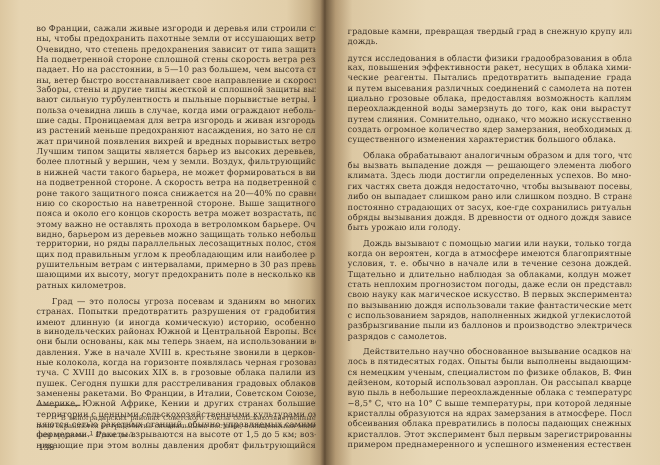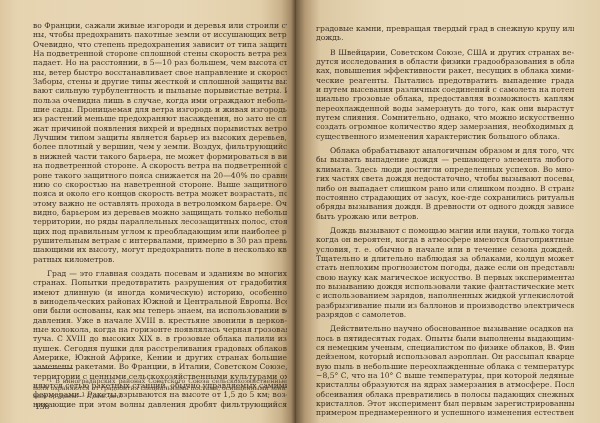--- a/index.html
+++ b/index.html
@@ -84,31 +84,31 @@
       <span class="line">нию со скоростью на наветренной стороне. Выше защитного</span>
       <span class="line">пояса и около его концов скорость ветра может возрастать, по-</span>
       <span class="line">этому важно не оставлять прохода в ветроломком барьере. Оче-</span>
       <span class="line">видно, барьером из деревьев можно защищать только небольшие</span>
       <span class="line">территории, но ряды параллельных лесозащитных полос, стоя-</span>
       <span class="line">щих под правильным углом к преобладающим или наиболее раз-</span>
       <span class="line">рушительным ветрам с интервалами, примерно в 30 раз превы-</span>
       <span class="line">шающими их высоту, могут предохранить поле в несколько квад-</span>
       <span class="line last">ратных километров.</span>
       <span class="gap"></span>
-      <span class="line indent">Град — это главная создать посевам и зданиям во многих</span>
+      <span class="line indent">Град — это полосы угроза посевам и зданиям во многих</span>
       <span class="line">странах. Попытки предотвратить разрушения от градобития</span>
       <span class="line">имеют длинную (и иногда комическую) историю, особенно</span>
       <span class="line">в винодельческих районах Южной и Центральной Европы. Все</span>
       <span class="line">они были основаны, как мы теперь знаем, на использовании волн</span>
       <span class="line">давления. Уже в начале XVIII в. крестьяне звонили в церков-</span>
       <span class="line">ные колокола, когда на горизонте появлялась черная грозовая</span>
       <span class="line">туча. С XVIII до высоких XIX в. в грозовые облака палили из</span>
       <span class="line">пушек. Сегодня пушки для расстреливания градовых облаков</span>
+      <span class="line">заменены ракетами. Во Франции, в Италии, Советском Союзе,</span>
       <span class="line">Америке, Южной Африке, Кении и других странах большие</span>
-      <span class="line">заменены ракетами. Во Франции, в Италии, Советском Союзе,</span>
       <span class="line">территории с ценными сельскохозяйственными культурами охра-</span>
       <span class="line">няются сетью ракетных станций, обычно управляемых самими</span>
       <span class="line"><span>фермерами.</span><sup>1</sup> <span>Ракеты взрываются на высоте от 1,5 до 5 км; воз-</span></span>
       <span class="line">никающие при этом волны давления дробят фильтрующийся</span>
     </div>
 
     <div class="rule"></div>
     <div class="footnote">
       <span class="line indent"><sup>1</sup> <span>В виноградарских районах Советского Союза сельскохозяйственные</span></span>
       <span class="line">поля охраняются от градобития специальными постами, оснащенными зенит-</span>
@@ -118,39 +118,38 @@
     <div class="pagenum">138</div>
   </div>
 
   <div class="spine"></div>
 
   <div class="page right">
     <div class="text">
       <span class="line">градовые камни, превращая твердый град в снежную крупу или</span>
       <span class="line last">дождь.</span>
       <span class="gap"></span>
-      <span class="line indent">В Швейцарии, Советском Союзе, США и других странах ве-</span>
       <span class="line">дутся исследования в области физики градообразования в обла-</span>
       <span class="line">ках, повышения эффективности ракет, несущих в облака хими-</span>
       <span class="line">ческие реагенты. Пытались предотвратить выпадение града</span>
       <span class="line">и путем высевания различных соединений с самолета на потен-</span>
       <span class="line">циально грозовые облака, предоставляя возможность каплям</span>
       <span class="line">переохлажденной воды замерзнуть до того, как они вырастут</span>
       <span class="line">путем слияния. Сомнительно, однако, что можно искусственно</span>
       <span class="line">создать огромное количество ядер замерзания, необходимых для</span>
       <span class="line last">существенного изменения характеристик большого облака.</span>
       <span class="gap"></span>
       <span class="line indent">Облака обрабатывают аналогичным образом и для того, что-</span>
       <span class="line">бы вызвать выпадение дождя — решающего элемента любого</span>
       <span class="line">климата. Здесь люди достигли определенных успехов. Во мно-</span>
       <span class="line">гих частях света дождя недостаточно, чтобы вызывают посевы,</span>
       <span class="line">либо он выпадает слишком рано или слишком поздно. В странах,</span>
       <span class="line">постоянно страдающих от засух, кое-где сохранились ритуальные</span>
       <span class="line">обряды вызывания дождя. В древности от одного дождя зависело</span>
-      <span class="line last">быть урожаю или ветров.</span>
+      <span class="line last">быть урожаю или голоду.</span>
       <span class="gap"></span>
       <span class="line indent">Дождь вызывают с помощью магии или науки, только тогда,</span>
       <span class="line">когда он вероятен, когда в атмосфере имеются благоприятные</span>
       <span class="line">условия, т. е. обычно в начале или в течение сезона дождей.</span>
       <span class="line">Тщательно и длительно наблюдая за облаками, колдун может</span>
       <span class="line">стать неплохим прогнозистом погоды, даже если он представляет</span>
       <span class="line">свою науку как магическое искусство. В первых экспериментах</span>
       <span class="line">по вызыванию дождя использовали такие фантастические мето-</span>
       <span class="line">с использованием зарядов, наполненных жидкой углекислотой),</span>
       <span class="line">разбрызгивание пыли из баллонов и производство электрических</span>

